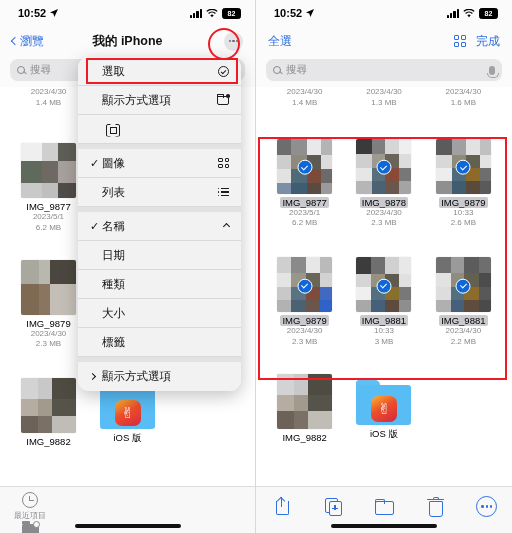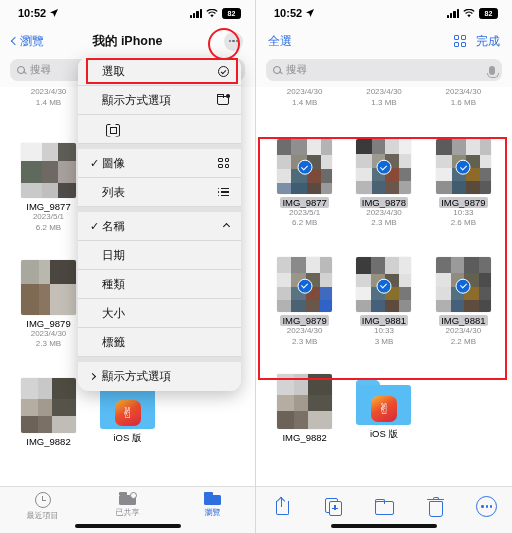--- a/index.html
+++ b/index.html
@@ -152,21 +152,21 @@
   .i-listview i::after{content:'';width:8px;height:1.2px;background:#1d1d1f}
 
   
   .redbox { position:absolute; border:2.5px solid #ee1b24; z-index:60; pointer-events:none; }
   .redcircle { position:absolute; border:2.5px solid #ee1b24; border-radius:50%; z-index:61; pointer-events:none;}
 
   
   .tabbar {
     position:absolute; bottom:0; left:0; right:0; height:47px;
     background:#f8f8f8; border-top:0.5px solid #ddd;
-    display:flex; align-items:flex-start; justify-content:space-around; padding-top:5px;
+    display:flex; align-items:flex-start; justify-content:space-around; padding-top:5px;flex-direction:column;
   }
   .tab { display:flex; flex-direction:column; align-items:center; gap:2px; width:60px;}
   .tab .tl { font-size:8px; color:#8a8a8e;}
   .tab.active .tl { color:#2f6fe0; }
   .t-clock{width:16px;height:16px;border-radius:50%;border:1.7px solid #8a8a8e;position:relative}
   .t-clock::after{content:'';position:absolute;left:6px;top:3px;width:1.4px;height:5px;background:#8a8a8e}
   .t-clock::before{content:'';position:absolute;left:6.5px;top:7px;width:4px;height:1.4px;background:#8a8a8e}
   .t-shared{width:17px;height:13px;position:relative}
   .t-shared .fb{position:absolute;left:0;bottom:0;width:17px;height:10px;background:#8a8a8e;border-radius:1.5px}
   .t-shared .ft{position:absolute;left:0;top:0;width:8px;height:3px;background:#8a8a8e;border-radius:1px 1px 0 0}

